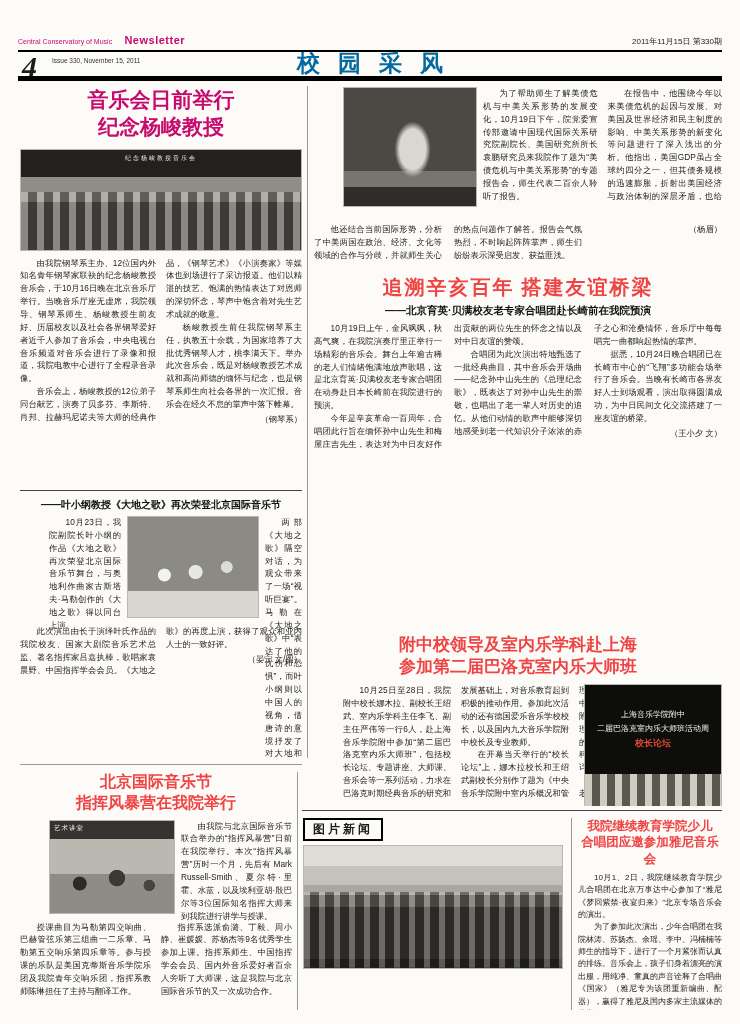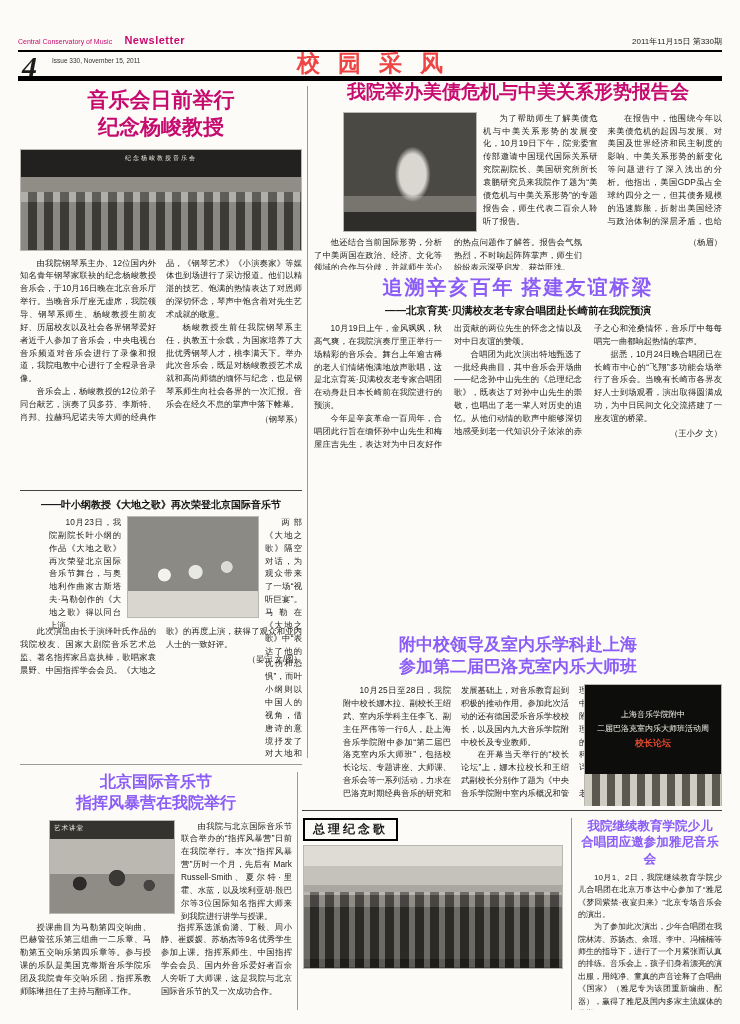--- a/index.html
+++ b/index.html
@@ -7,27 +7,27 @@
         box-shadow:0 0 6px rgba(0,0,0,.35);color:#1c1c1c;}
   
   .mast-row{position:absolute;left:18px;right:18px;top:34px;height:14px;font-size:8px;}
   .mast-org{color:#c60a6e;font-size:7px;}
   .mast-logo{color:#c60a6e;font-weight:bold;font-size:11px;margin-left:10px;letter-spacing:.5px;}
   .mast-date{position:absolute;right:0;top:2px;font-size:8px;color:#222;}
   .rule-a{position:absolute;left:18px;right:18px;top:50px;height:2px;background:#000;}
   .page-num{position:absolute;left:22px;top:50px;font-family:"Liberation Serif","DejaVu Serif",serif;
             font-style:italic;font-size:30px;font-weight:bold;}
   .issue-en{position:absolute;left:52px;top:57px;font-size:6.5px;color:#333;}
-  .section-title{position:absolute;left:0;right:0;top:48px;text-align:center;color:#ef4444;
+  .section-title{position:absolute;left:0;right:0;top:48px;text-align:center;color:#0369a1;
                  font-size:23px;font-weight:bold;letter-spacing:18px;text-indent:18px;}
   .rule-b{position:absolute;left:18px;right:18px;top:76px;height:5px;background:#000;}
   
   .block{position:absolute;overflow:hidden;}
   .t-mag{color:#c60a6e;font-weight:bold;text-align:center;line-height:1.3;}
-  .t-blk{color:#8b5cf6;font-weight:bold;text-align:center;line-height:1.3;}
+  .t-blk{color:#ef4444;font-weight:bold;text-align:center;line-height:1.3;}
   .serif{font-family:"Liberation Serif","DejaVu Serif",serif;}
   .sub{font-size:10.5px;font-weight:bold;text-align:center;margin:4px 0 2px;color:#111;}
   .body-txt{font-size:8.3px;line-height:1.55;text-align:justify;color:#222;}
   .body-txt p{margin:0;text-indent:2em;}
   .cols2{column-count:2;column-gap:10px;}
   .cols3{column-count:3;column-gap:12px;}
   .byline{text-align:right;font-size:8.3px;margin-top:2px;color:#222;}
   .vline{position:absolute;width:1px;background:#9a9a96;}
   .hline{position:absolute;height:1px;background:#444;}
   
@@ -99,29 +99,28 @@
     </div>
     <div class="body-txt cols2" style="height:258px;">
       <p>由我院钢琴系主办、12位国内外知名青年钢琴家联袂的纪念杨峻教授音乐会，于10月16日晚在北京音乐厅举行。当晚音乐厅座无虚席，我院领导、钢琴系师生、杨峻教授生前友好、历届校友以及社会各界钢琴爱好者近千人参加了音乐会，中央电视台音乐频道对音乐会进行了录像和报道，我院电教中心进行了全程录音录像。</p>
       <p>音乐会上，杨峻教授的12位弟子同台献艺，演奏了贝多芬、李斯特、肖邦、拉赫玛尼诺夫等大师的经典作品，《钢琴艺术》《小演奏家》等媒体也到场进行了采访报道。他们以精湛的技艺、饱满的热情表达了对恩师的深切怀念，琴声中饱含着对先生艺术成就的敬意。</p>
       <p>杨峻教授生前任我院钢琴系主任，执教五十余载，为国家培养了大批优秀钢琴人才，桃李满天下。举办此次音乐会，既是对杨峻教授艺术成就和高尚师德的缅怀与纪念，也是钢琴系师生向社会各界的一次汇报。音乐会在经久不息的掌声中落下帷幕。</p>
       <div class="byline">（钢琴系）</div>
     </div>
   </div>
 
   <div class="block" style="left:314px;top:80px;width:408px;height:190px;">
-    <div class="t-mag" style="font-size:19px;">我院举办美债危机与中美关系形势报告会</div>
     <div class="flexrow" style="margin-top:7px;">
       <div class="ph ph-report" style="width:134px;height:120px;flex:none;"></div>
       <div class="body-txt cols2" style="flex:1;height:120px;">
         <p>为了帮助师生了解美债危机与中美关系形势的发展变化，10月19日下午，院党委宣传部邀请中国现代国际关系研究院副院长、美国研究所所长袁鹏研究员来我院作了题为“美债危机与中美关系形势”的专题报告会，师生代表二百余人聆听了报告。</p>
         <p>在报告中，他围绕今年以来美债危机的起因与发展、对美国及世界经济和民主制度的影响、中美关系形势的新变化等问题进行了深入浅出的分析。他指出，美国GDP虽占全球约四分之一，但其债务规模的迅速膨胀，折射出美国经济与政治体制的深层矛盾，也给中美经贸关系带来了新的挑战与机遇。</p>
       </div>
     </div>
-    <div class="body-txt cols3" style="margin-top:4px;height:52px;">
+    <div class="body-txt cols3" style="margin-top:16px;height:52px;">
       <p>他还结合当前国际形势，分析了中美两国在政治、经济、文化等领域的合作与分歧，并就师生关心的热点问题作了解答。报告会气氛热烈，不时响起阵阵掌声，师生们纷纷表示深受启发、获益匪浅。</p>
       <div class="byline">（杨眉）</div>
     </div>
   </div>
 
   <div class="block" style="left:314px;top:274px;width:408px;height:352px;">
     <div class="t-blk serif" style="font-size:20px;letter-spacing:2px;">追溯辛亥百年  搭建友谊桥梁</div>
     <div class="sub">——北京育英·贝满校友老专家合唱团赴长崎前在我院预演</div>
     <div class="body-txt cols3" style="height:298px;margin-top:4px;">
       <p>10月19日上午，金风飒飒，秋高气爽，在我院演奏厅里正举行一场精彩的音乐会。舞台上年逾古稀的老人们情绪饱满地放声歌唱，这是北京育英·贝满校友老专家合唱团在动身赴日本长崎前在我院进行的预演。</p>
@@ -185,21 +184,21 @@
           <div>上海音乐学院附中</div>
           <div>二届巴洛克室内乐大师班活动周</div>
           <div class="red">校长论坛</div>
         </div>
         <div class="ph-people"></div>
       </div>
     </div>
   </div>
 
   <div class="block" style="left:303px;top:818px;width:262px;height:190px;">
-    <div class="pn-label">总理纪念歌</div>
+    <div class="pn-label">图片新闻</div>
     <div class="ph ph-group" style="width:260px;height:124px;"></div>
   </div>
 
   <div class="block" style="left:578px;top:818px;width:144px;height:192px;">
     <div class="t-blk" style="font-size:12.5px;">
       <div>我院继续教育学院少儿</div>
       <div>合唱团应邀参加雅尼音乐会</div>
     </div>
     <div class="body-txt" style="margin-top:5px;height:150px;font-size:8px;">
       <p>10月1、2日，我院继续教育学院少儿合唱团在北京万事达中心参加了“雅尼《梦回紫禁·夜宴归来》”北京专场音乐会的演出。</p>

